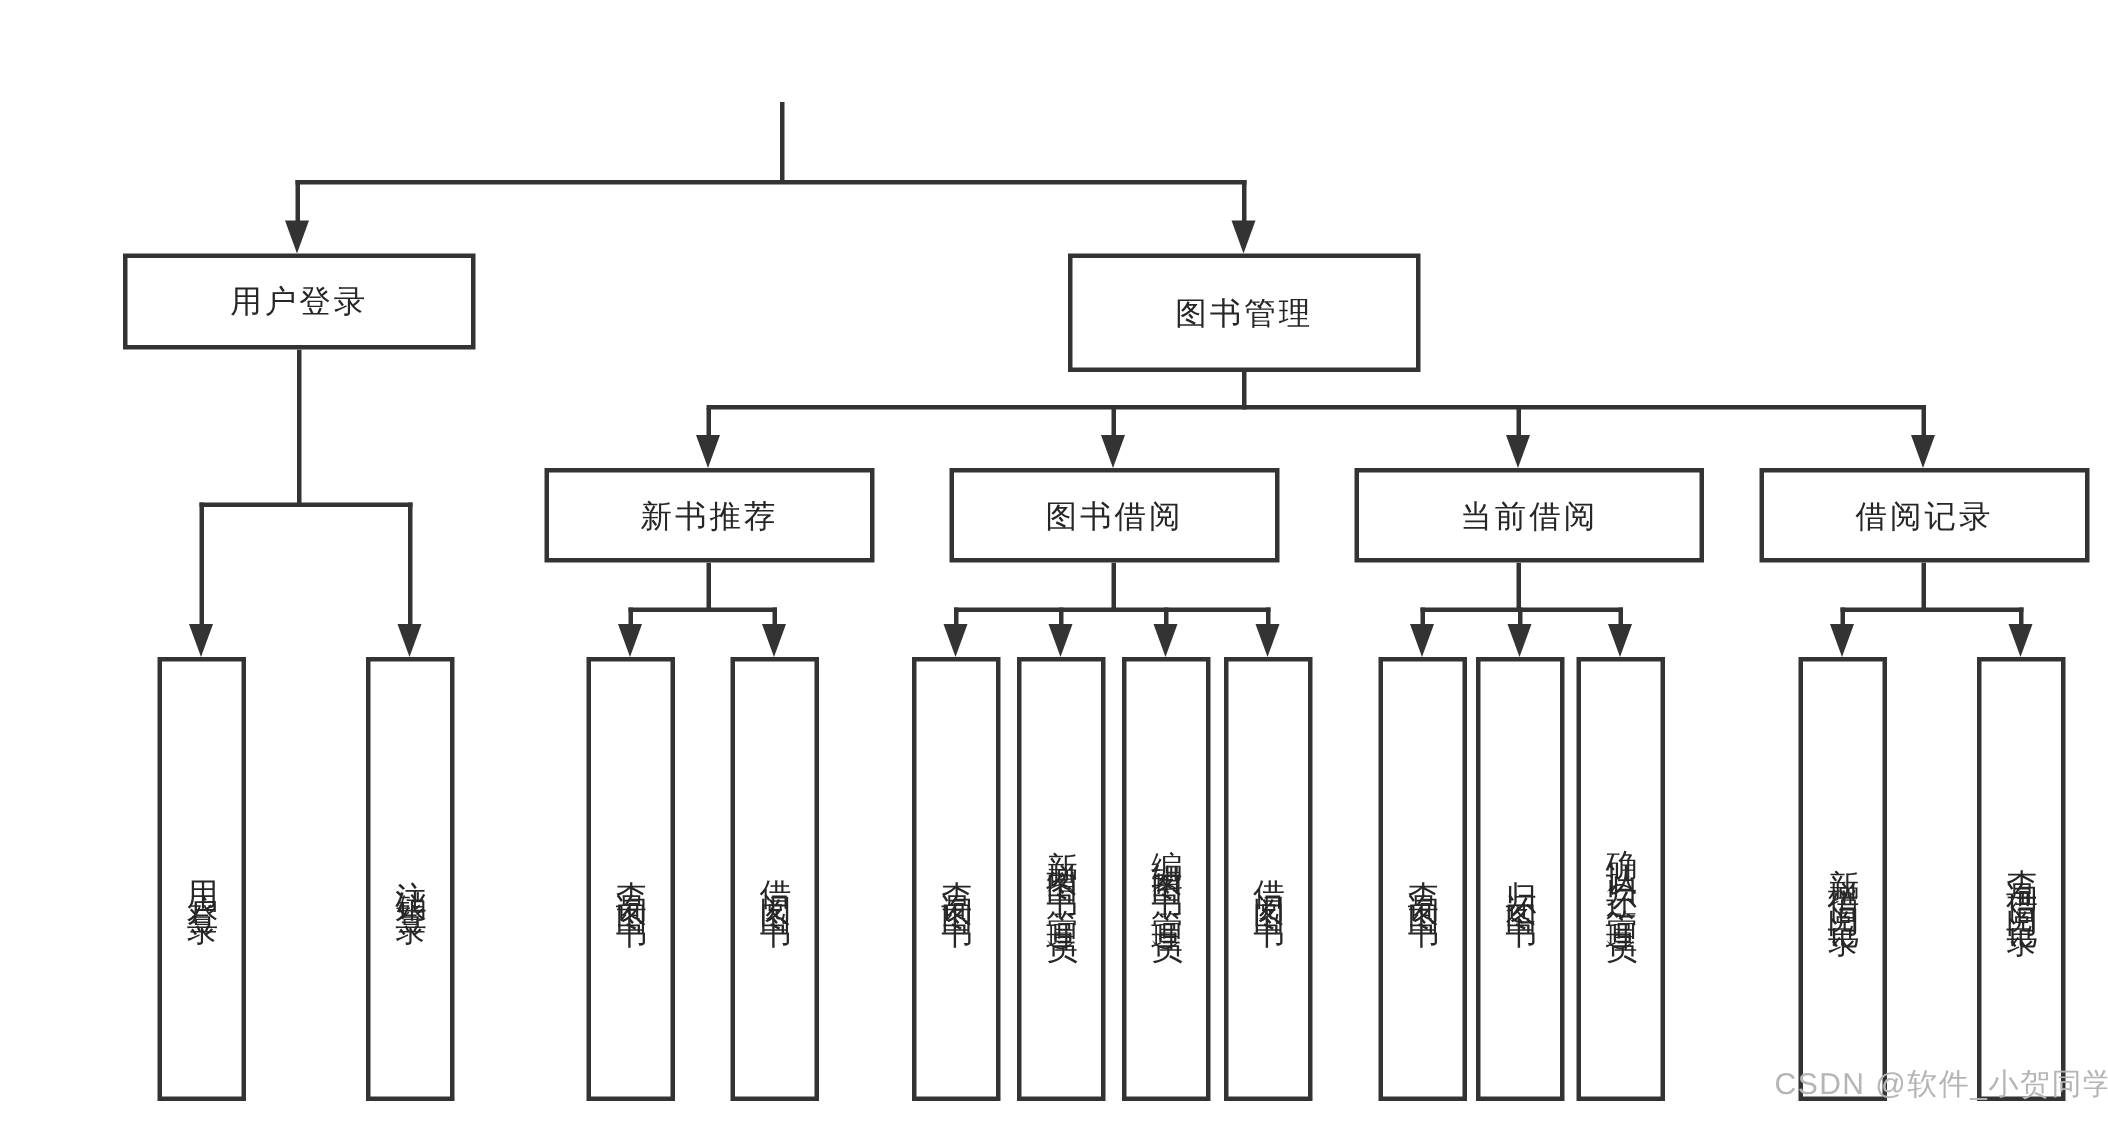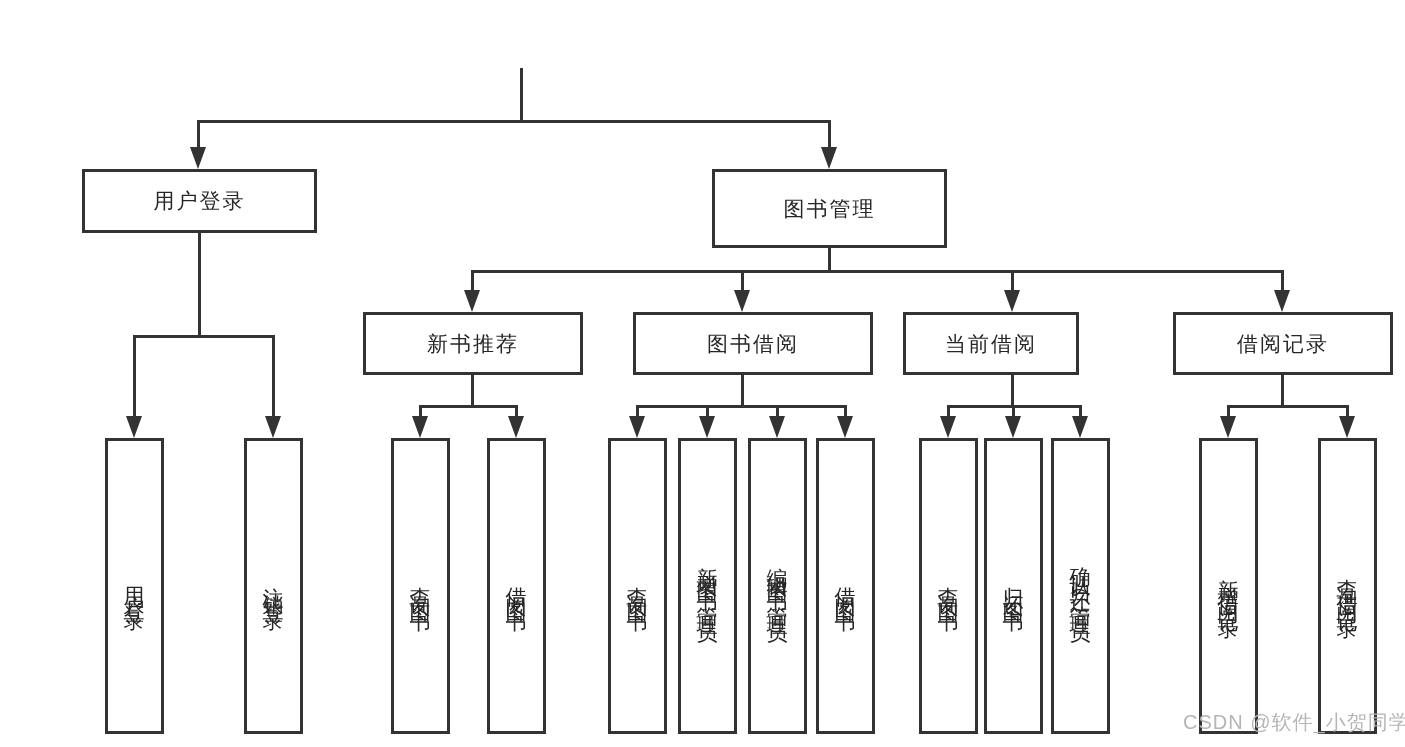--- a/index.html
+++ b/index.html
@@ -96,24 +96,24 @@
   <div class="box" style="left:82px;top:169px;width:235px;height:64px">
     <span>用户登录</span>
   </div>
   <div class="box" style="left:712px;top:169px;width:235px;height:79px">
     <span>图书管理</span>
   </div>
 
   <div class="box" style="left:363px;top:312px;width:220px;height:63px">
     <span>新书推荐</span>
   </div>
-  <div class="box" style="left:633px;top:312px;width:240px;height:63px">
+  <div class="box" style="left:633px;top:312px;width:220px;height:63px">
     <span>图书借阅</span>
   </div>
-  <div class="box" style="left:903px;top:312px;width:176px;height:63px">
+  <div class="box" style="left:903px;top:312px;width:233px;height:63px">
     <span>当前借阅</span>
   </div>
   <div class="box" style="left:1173px;top:312px;width:220px;height:63px">
     <span>借阅记录</span>
   </div>
 
   <div class="vbox" style="left:105px">
     <span class="vtext">用户登录</span>
     </div>
   <div class="vbox" style="left:244px">

